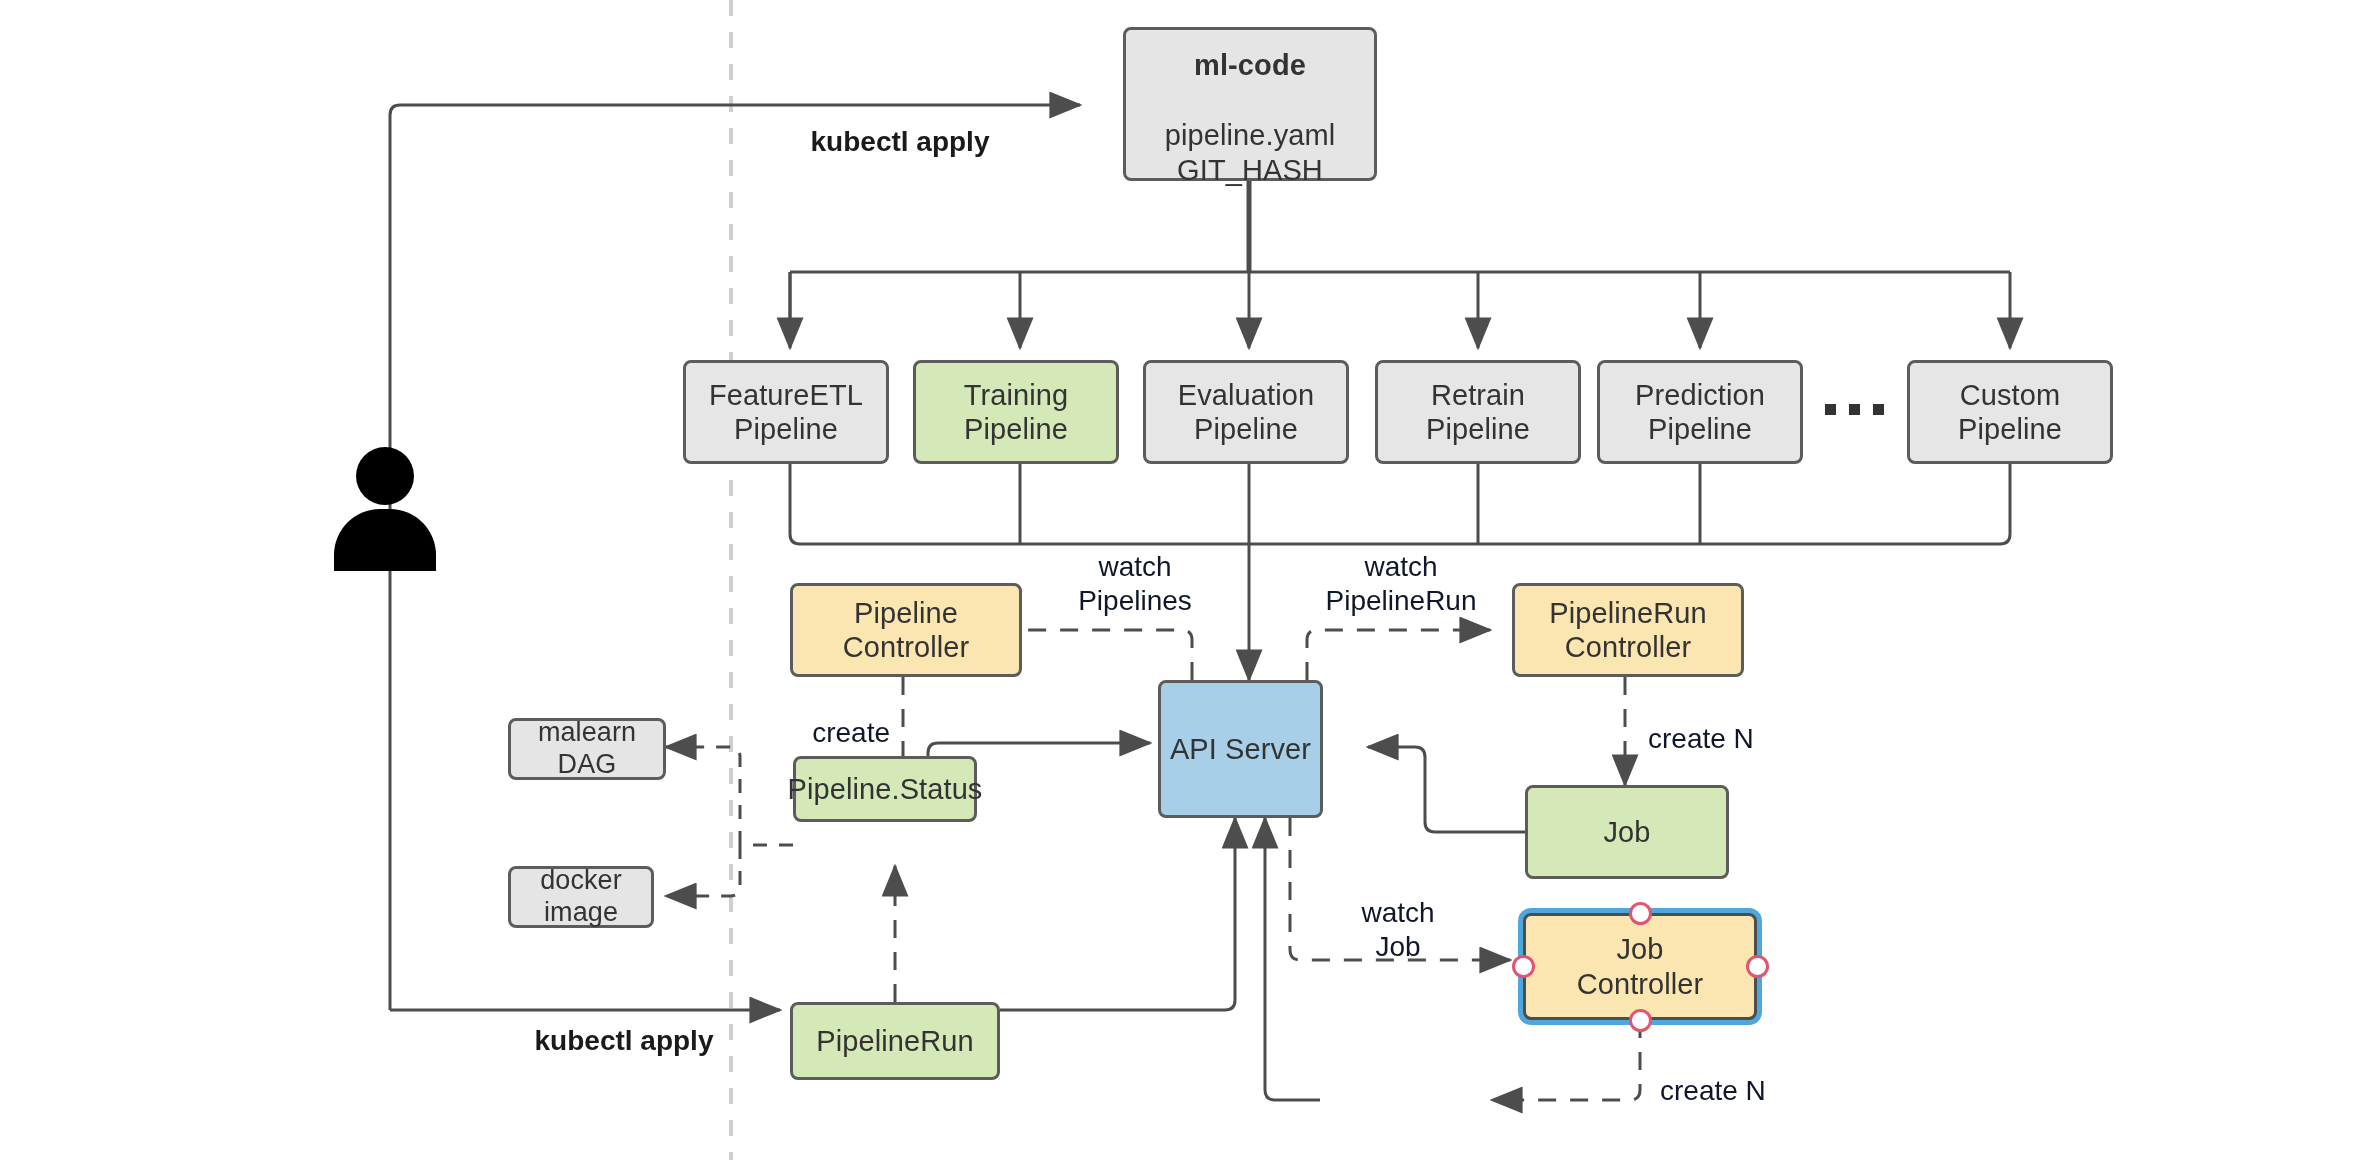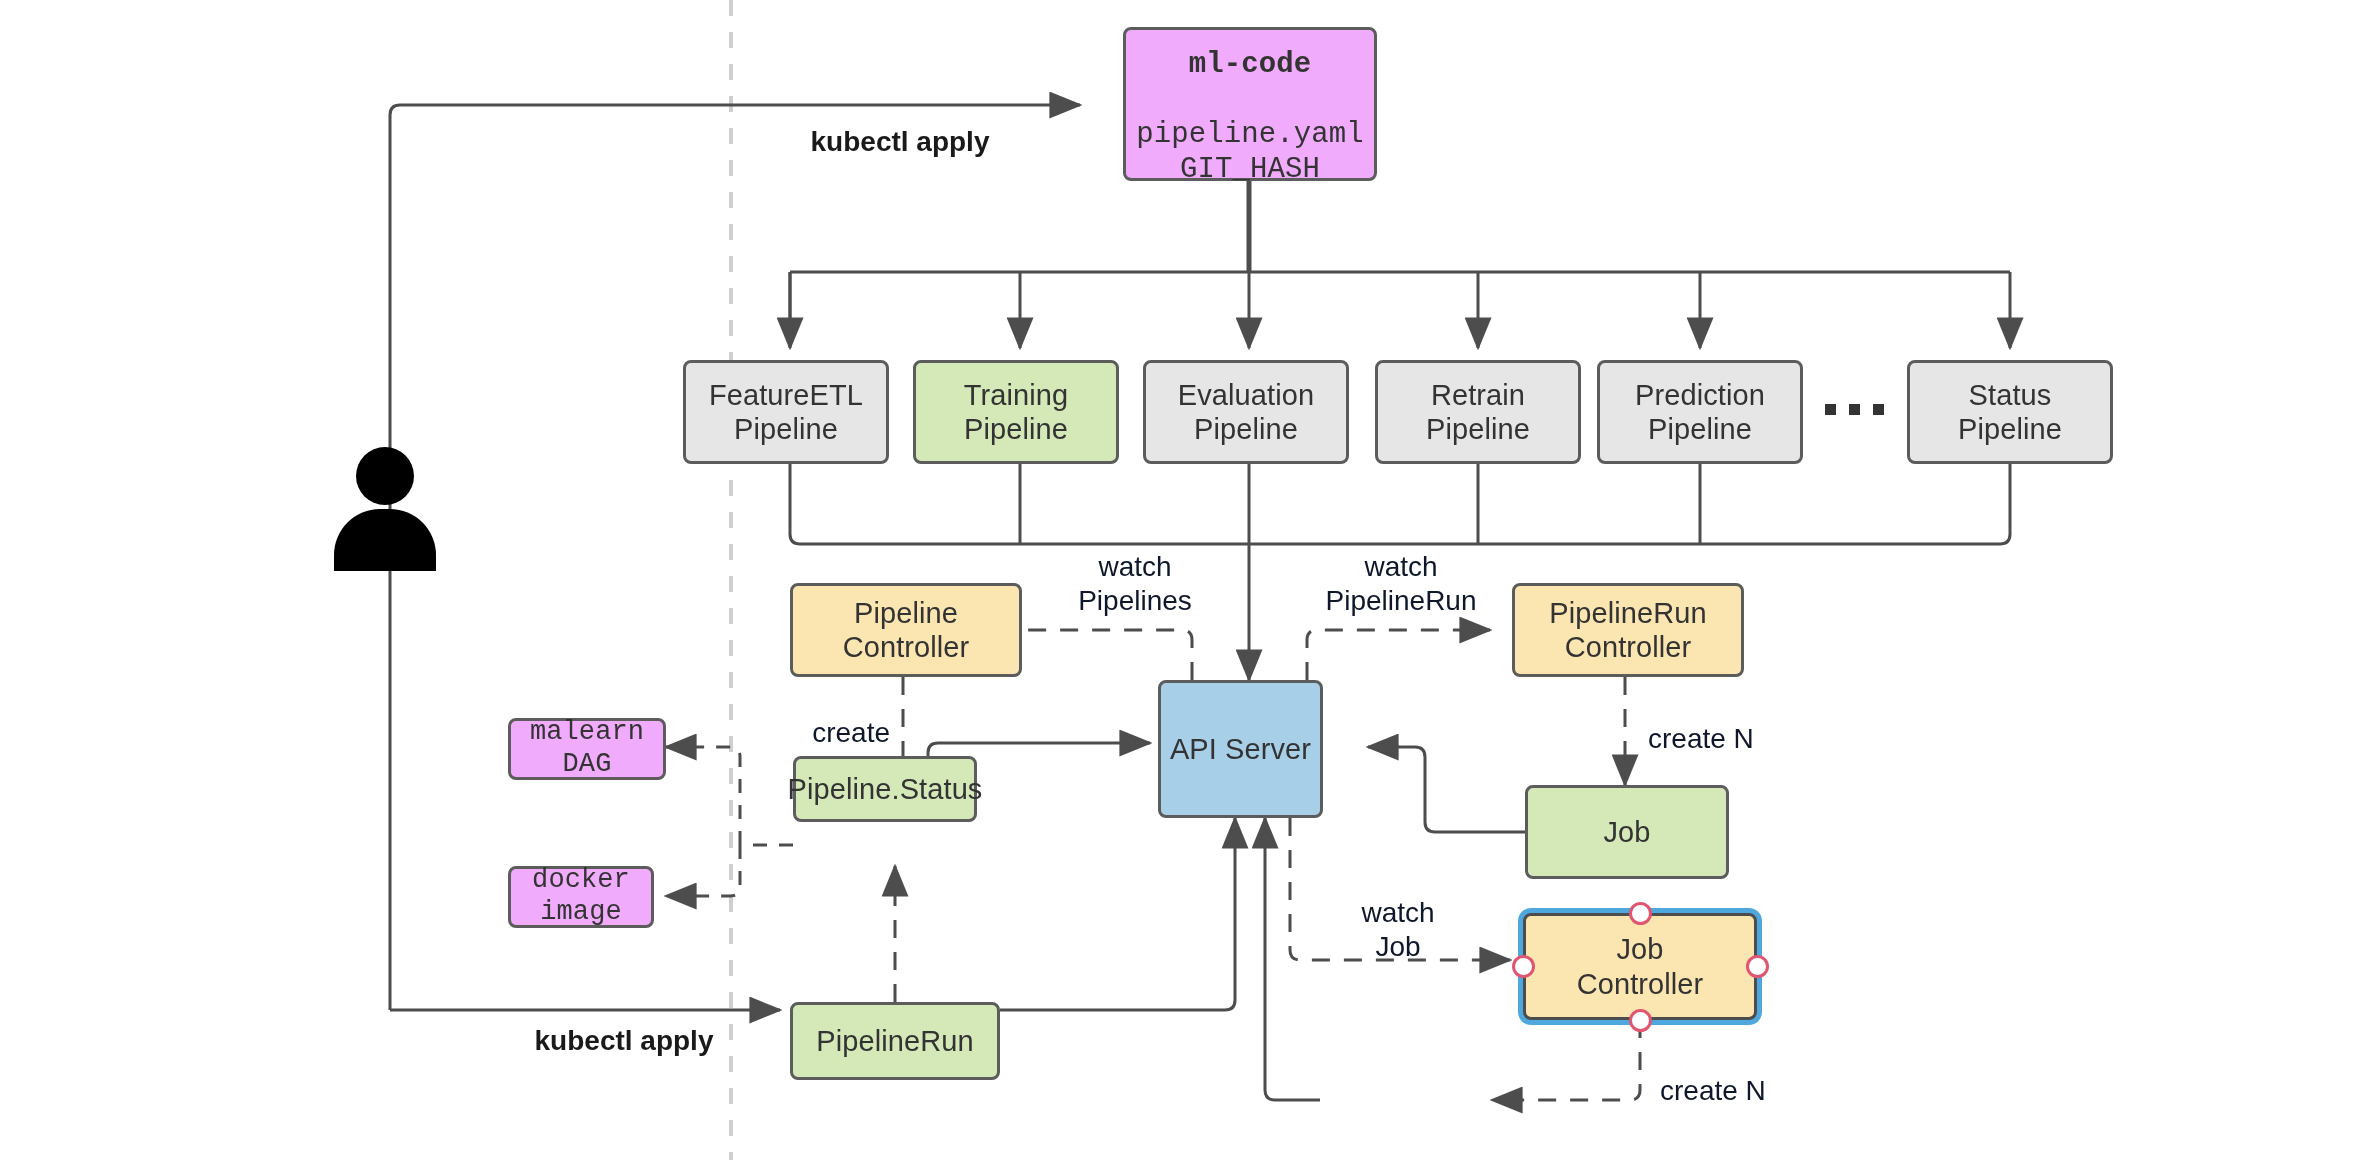--- a/index.html
+++ b/index.html
@@ -6,21 +6,21 @@
   body{font-family:"Liberation Sans",sans-serif;}
   #canvas{position:relative;width:2368px;height:1160px;background:#ffffff;overflow:hidden;}
   svg.wires{position:absolute;left:0;top:0;width:2368px;height:1160px;pointer-events:none;}
   .node{position:absolute;box-sizing:border-box;border:3px solid #5c5c5c;border-radius:8px;
         display:flex;align-items:center;justify-content:center;text-align:center;
         font-size:29px;color:#333333;line-height:1.18;white-space:pre-line;letter-spacing:.1px;}
   .n-gray{background:#e6e6e6;}
   .n-green{background:#d5e8b8;}
   .n-yellow{background:#fbe5b0;}
   .n-blue{background:#a8cfe8;}
-  .n-white{background:#f0abfc;font-family:Liberation Mono, monospace;}
+  .n-white{background:#e5e5e5;}
   .mlcode{flex-direction:column;justify-content:flex-start;padding-top:18px;}
   .mlcode .t{font-weight:bold;font-size:29px;}
   .mlcode .s{margin-top:36px;font-size:29px;line-height:1.2;}
   .edge-label{position:absolute;font-size:28px;color:#0f172a;text-align:center;line-height:1.2;
         white-space:pre-line;}
   .edge-label.bold{font-weight:bold;color:#1a1a1a;}
   .selected{box-shadow:0 0 0 5px #4fa8dd;border-color:#4d4d4d;}
   .handle{position:absolute;width:23px;height:23px;border-radius:50%;
         background:#ffffff;border:3px solid #e05570;box-sizing:border-box;}
   .person{position:absolute;}
@@ -117,21 +117,21 @@
 Pipeline</div>
   <div class="node n-gray" style="left:1375px;top:360px;width:206px;height:104px;">Retrain
 Pipeline</div>
   <div class="node n-gray" style="left:1597px;top:360px;width:206px;height:104px;">Prediction
 Pipeline</div>
   <div class="dots" style="left:1825px;top:404px;">
     <i></i>
       <i></i>
       <i></i>
   </div>
-  <div class="node n-gray" style="left:1907px;top:360px;width:206px;height:104px;">Status
+  <div class="node n-gray" style="left:1907px;top:360px;width:206px;height:104px;">Custom
 Pipeline</div>
 
   <div class="node n-yellow" style="left:790px;top:583px;width:232px;height:94px;">Pipeline
 Controller</div>
 
   <div class="node n-yellow" style="left:1512px;top:583px;width:232px;height:94px;">PipelineRun
 Controller</div>
 
   <div class="node n-blue" style="left:1158px;top:680px;width:165px;height:138px;">API Server</div>
 

